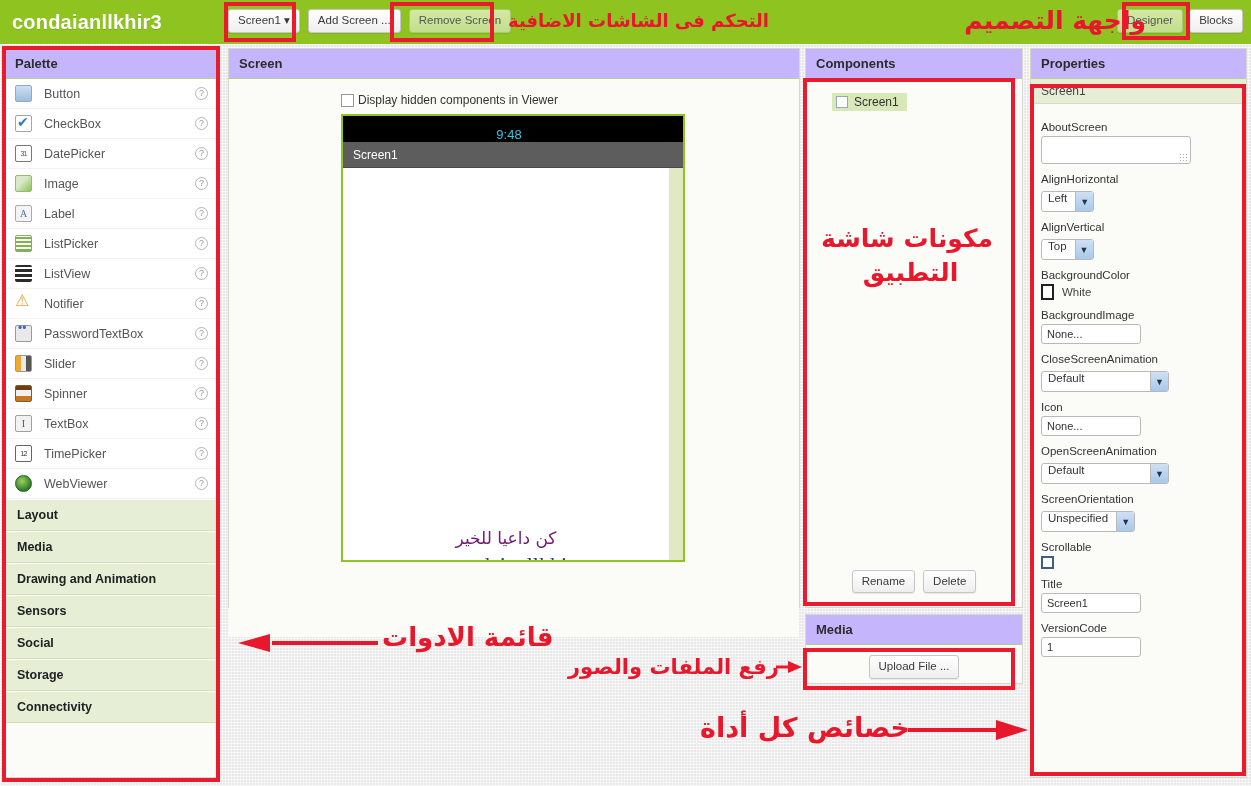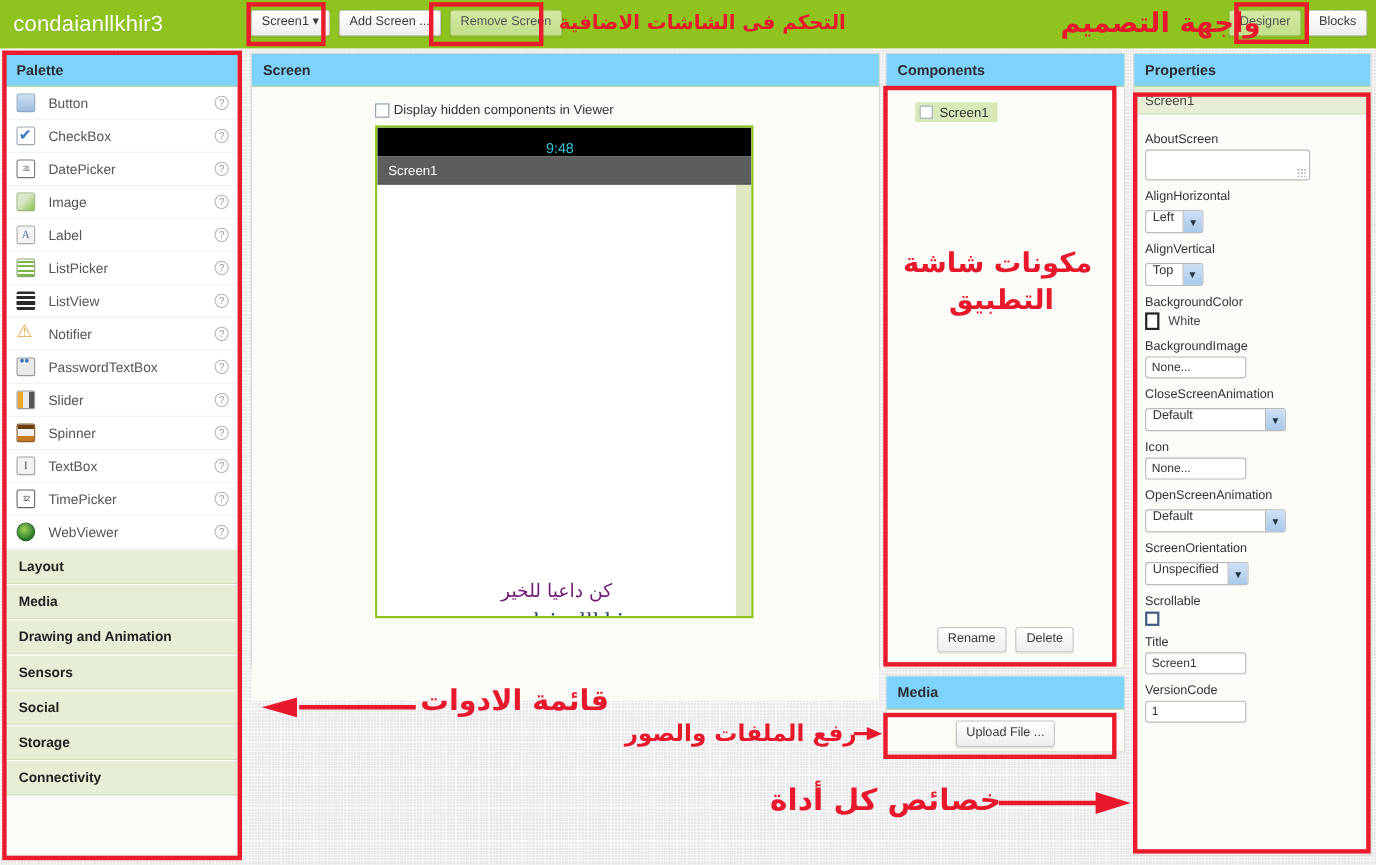--- a/index.html
+++ b/index.html
@@ -18,21 +18,21 @@
       #eeeeee;
   }
 
   
   .topbar {
     position: absolute; left: 0; top: 0; width: 1251px; height: 44px;
     background: #8ec320;
     display: flex; align-items: center;
   }
   .app-title {
-    color: #ffffff; font-size: 20px; font-weight: normal;
+    color: #ffffff; font-size: 20px; font-weight: bold;
     padding-left: 12px; letter-spacing: .2px;
     text-shadow: 0 1px 0 rgba(0,0,0,.12);
     white-space: nowrap;
   }
   .topbar-btns { position: absolute; left: 228px; top: 9px; display: flex; gap: 8px; }
   .gbtn {
     font-size: 11.5px; color: #3a3a3a;
     background: linear-gradient(#ffffff, #eeeeee);
     border: 1px solid #c6c6c6; border-radius: 3px;
     padding: 5px 9px; line-height: 1; white-space: nowrap;
@@ -47,21 +47,21 @@
   
   .redbox { position: absolute; border: 4px solid #ea1b2d; pointer-events: none; }
   .ar {
     position: absolute; color: #e8182c; font-weight: bold;
     font-family: "DejaVu Sans", sans-serif; direction: rtl;
     white-space: nowrap;
   }
 
   
   .panel-head {
-    background: #7dd3fc; color: #2c2c2c;
+    background: #c4b5fd; color: #2c2c2c;
     font-size: 13px; font-weight: bold;
     padding: 7px 10px; border-bottom: 1px solid #b9cf8d;
   }
 
   
   #palette {
     position: absolute; left: 4px; top: 48px; width: 213px; height: 730px;
     background: #fbfbf7; border: 1px solid #d7d7cf;
   }
   .cat-head {
@@ -171,21 +171,21 @@
     position:absolute; left:1030px; top:48px; width:217px; height:730px;
     background:#fbfbf7; border:1px solid #d7d7cf; overflow:hidden;
   }
   .prop-sel {
     background:#e7eed6; font-size:12px; color:#444; padding:5px 10px;
     border-bottom:1px solid #d4ddc0;
   }
   .prop-body { padding: 8px 10px 0 10px; }
   .prop-name { font-size:11.5px; color:#333; margin-top:9px; margin-bottom:3px; }
   .prop-text, .prop-area {
-    width: 92px; height: 20px; border:1px solid #b9b9b9; border-radius:3px;
+    width: 100px; height: 20px; border:1px solid #b9b9b9; border-radius:3px;
     background:#fff; font-size:11px; color:#333; padding: 2px 5px; line-height:15px;
   }
   .prop-area { width: 150px; height: 28px; position: relative; }
   .prop-area .grip {
     position:absolute; right:3px; bottom:2px; width:8px; height:8px;
     background-image: radial-gradient(#aaa 35%, transparent 36%);
     background-size: 3px 3px;
   }
   .prop-sel-box {
     display:inline-flex; align-items:flex-start; border:1px solid #b9b9b9; border-radius:3px;

